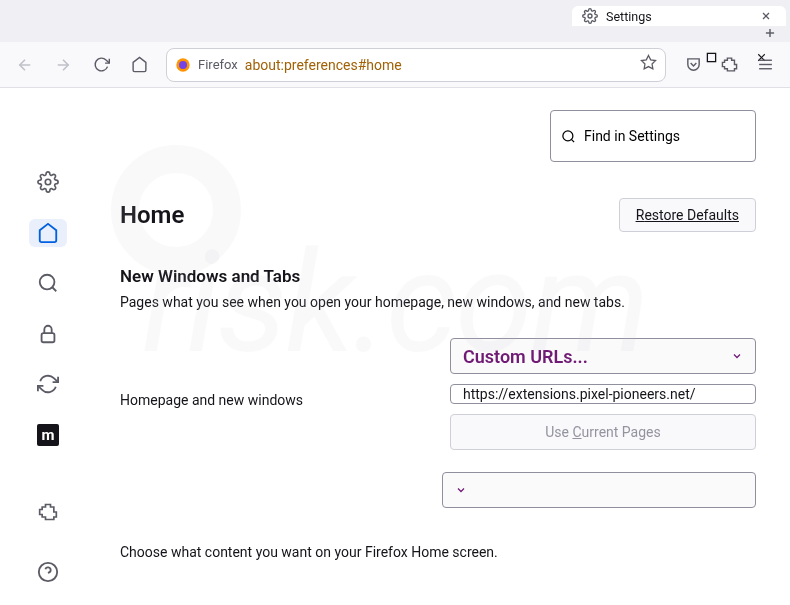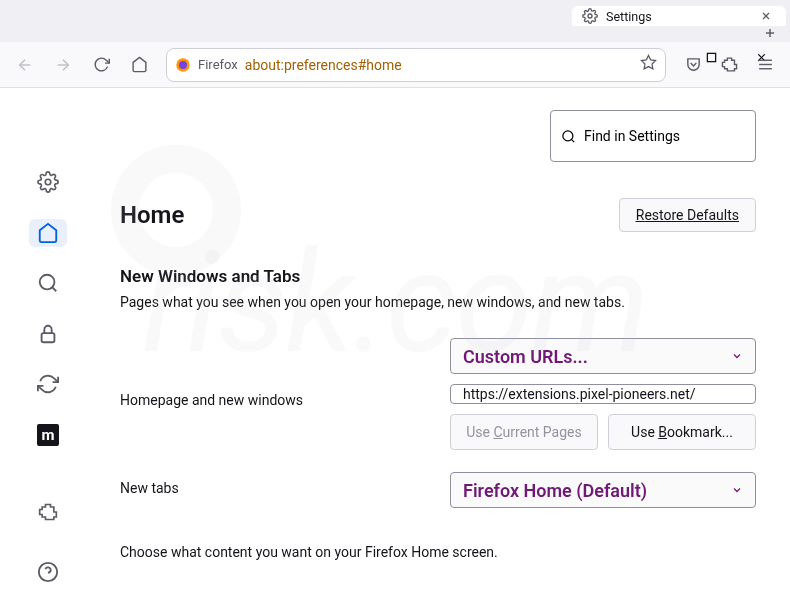--- a/index.html
+++ b/index.html
@@ -255,30 +255,27 @@
         </div>
       </div>
     </div>
 
     <div class="form-row">
       <div class="form-label">Homepage and new windows</div>
       <div class="form-right">
         <input class="text-input" value="https://extensions.pixel-pioneers.net/" style="">
         <div class="btn-row">
           <button class="btn disabled">Use <u>C</u>urrent Pages</button>
-          <button class="btn">Use <u>B</u>ookmark...</button>
         </div>
       </div>
     </div>
 
     <div class="form-row" style="margin-top:22px; margin-bottom:36px;">
-      <div class="form-label">New tabs</div>
       <div class="form-right">
         <div class="select-box">
-          <span>Firefox Home (Default)</span>
           <svg width="12" height="12" viewBox="0 0 24 24" fill="none" stroke="currentColor" stroke-width="2.5">
               <polyline points="6 9 12 15 18 9"></polyline>
             </svg>
         </div>
       </div>
     </div>
 
     <div class="section-desc">Choose what content you want on your Firefox Home screen.</div>
   </div>
 </div>

